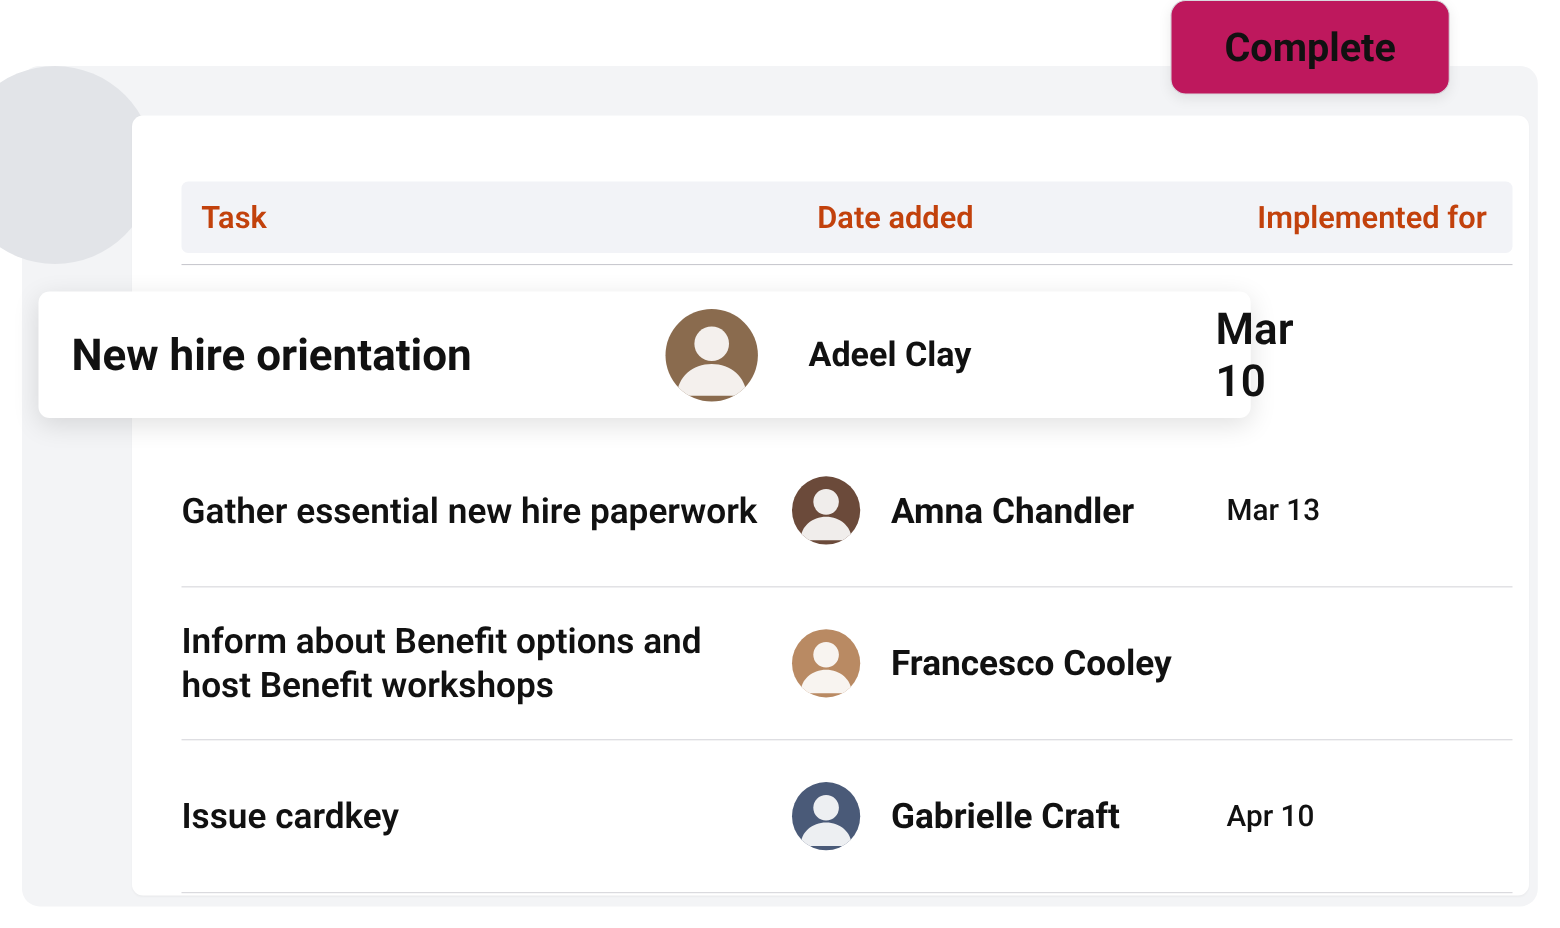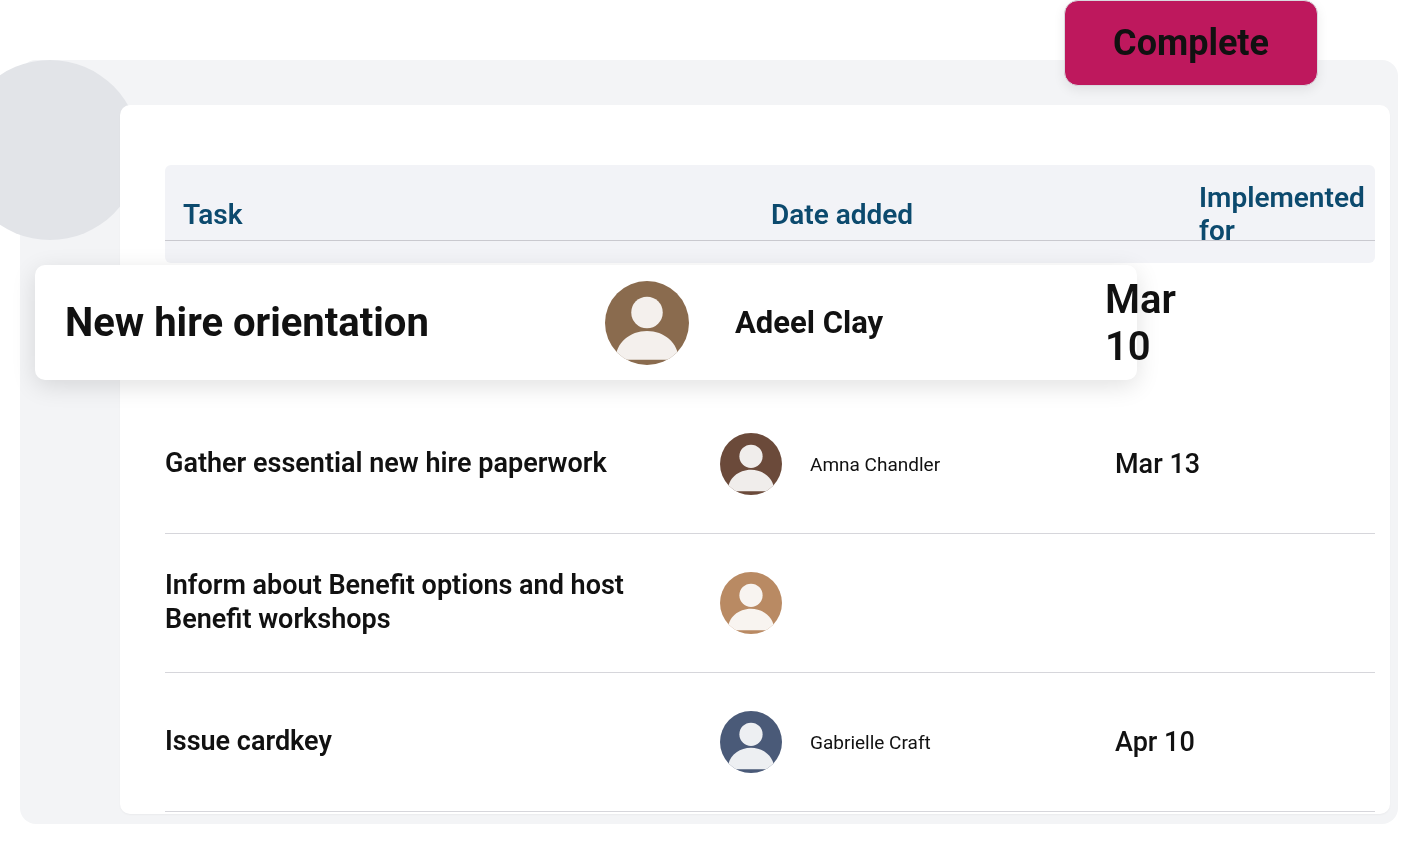--- a/index.html
+++ b/index.html
@@ -80,22 +80,21 @@
     width: 1210px;
     background: #f2f3f7;
     border-radius: 6px;
     display: grid;
     grid-template-columns: 560px 400px 1fr;
     align-items: center;
     padding: 16px 18px;
     box-sizing: border-box;
     font-size: 28px;
     font-weight: 600;
-    color: #0c4a6e;
-    gap: 28px;
+    color: #c2410c;
   }
 
   .hr-under-head {
     position: absolute;
     left: 165px;
     top: 240px;
     width: 1210px;
     height: 1px;
     background: #c9c9cf;
   }
@@ -143,28 +142,28 @@
   }
   .row {
     display: grid;
     grid-template-columns: 555px 90px 305px 1fr;
     align-items: center;
     min-height: 110px;
     border-bottom: 1px solid #d6d6db;
     padding: 14px 0;
   }
   .row .task {
-    font-size: 27px;
+    font-size: 32px;
     font-weight: 600;
     line-height: 1.25;
     padding-right: 24px;
   }
   .row .person {
-    font-size: 19px;
-    font-weight: 400;
+    font-size: 32px;
+    font-weight: 700;
   }
   .row .date {
     font-size: 27px;
     font-weight: 500;
   }
   .row .avatar {
     width: 62px;
     height: 62px;
   }
 
@@ -227,20 +226,21 @@
     </div>
 
     <div class="row">
       <div class="task">Inform about Benefit options and host Benefit workshops</div>
       <div class="avatar" style="background:#b98a63">
         <svg viewBox="0 0 64 64">
           <circle cx="32" cy="24" r="12" fill="#fff" opacity="0.9"></circle>
           <path d="M8 60c0-13 11-22 24-22s24 9 24 22" fill="#fff" opacity="0.9"></path>
         </svg>
       </div>
+      <div class="person">Francesco Cooley</div>
     </div>
 
     <div class="row">
       <div class="task">Issue cardkey</div>
       <div class="avatar" style="background:#4a5a78">
         <svg viewBox="0 0 64 64">
           <circle cx="32" cy="24" r="12" fill="#fff" opacity="0.9"></circle>
           <path d="M8 60c0-13 11-22 24-22s24 9 24 22" fill="#fff" opacity="0.9"></path>
         </svg>
       </div>

